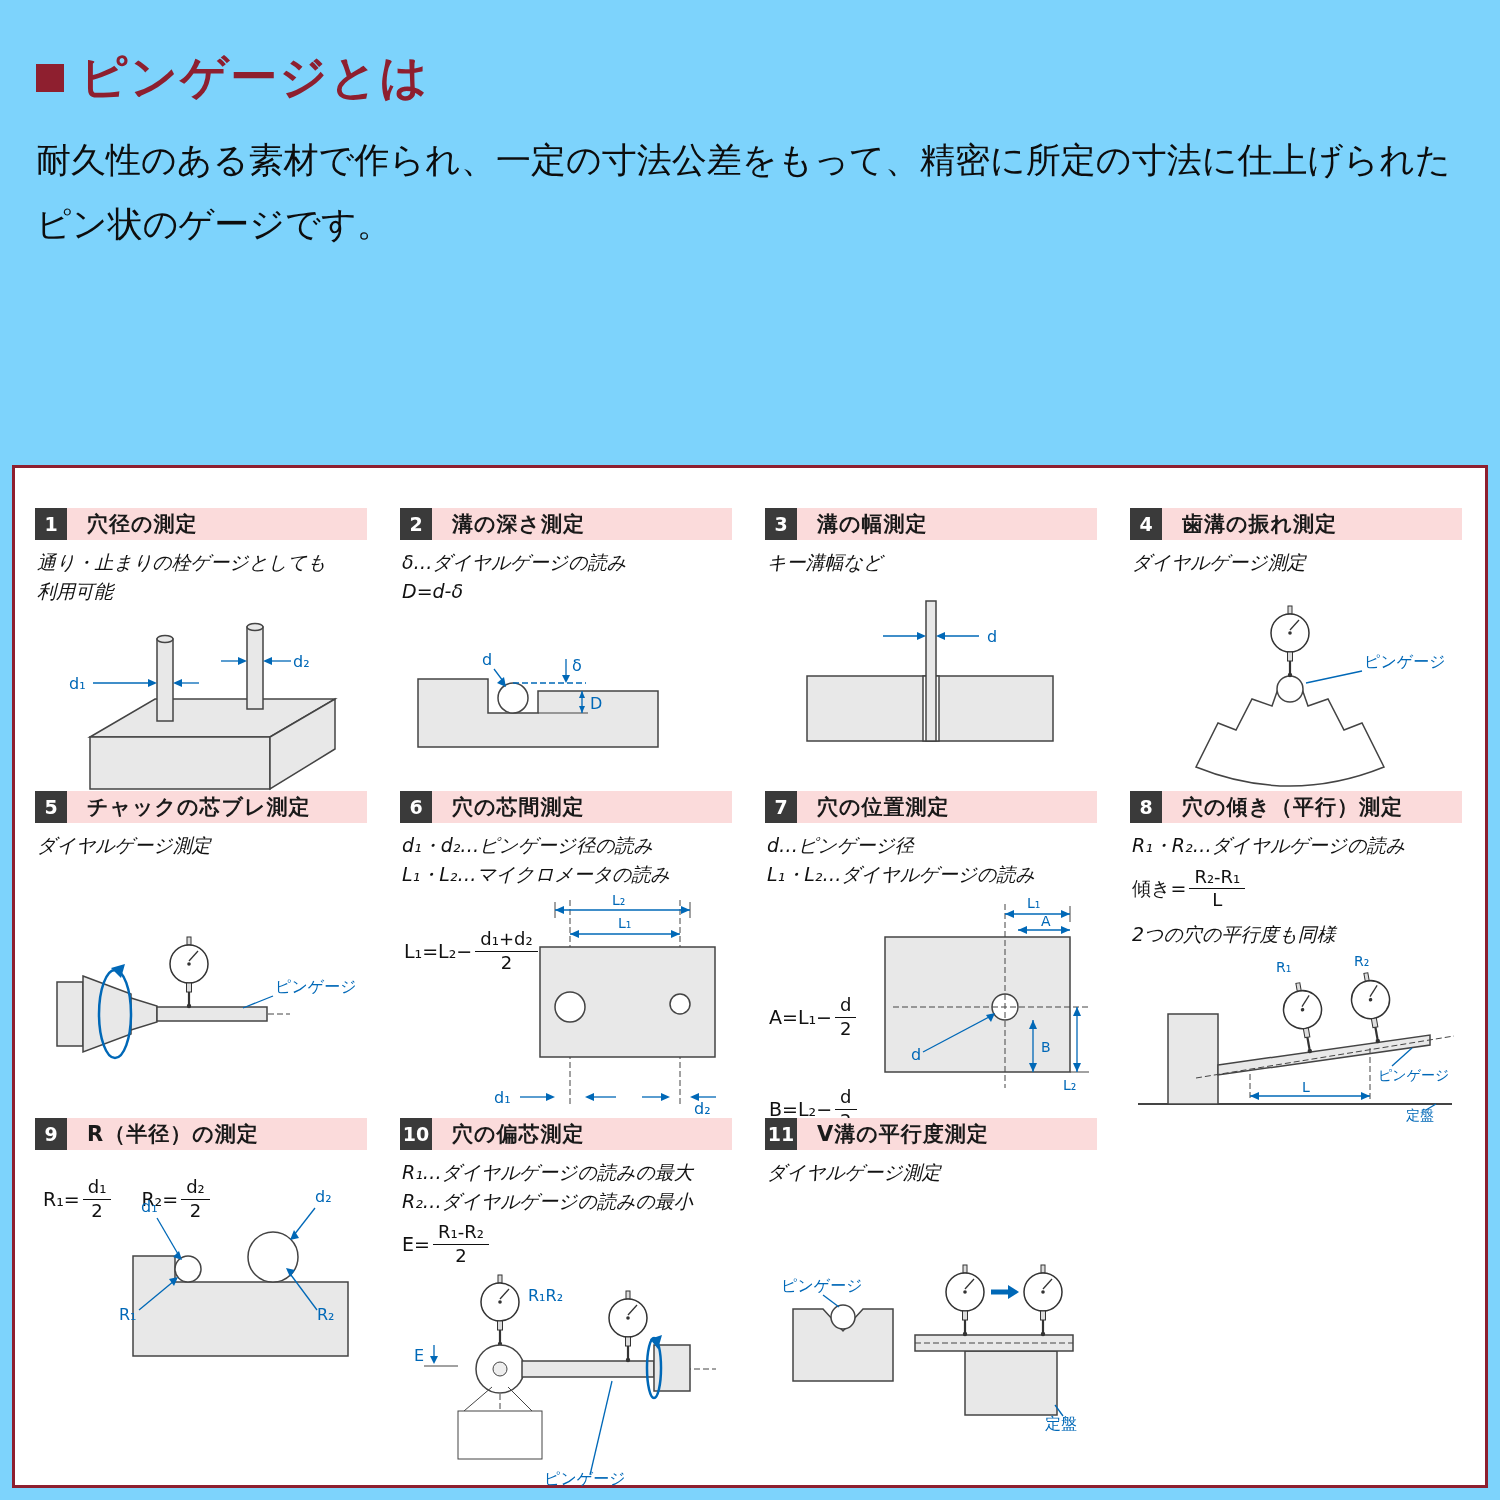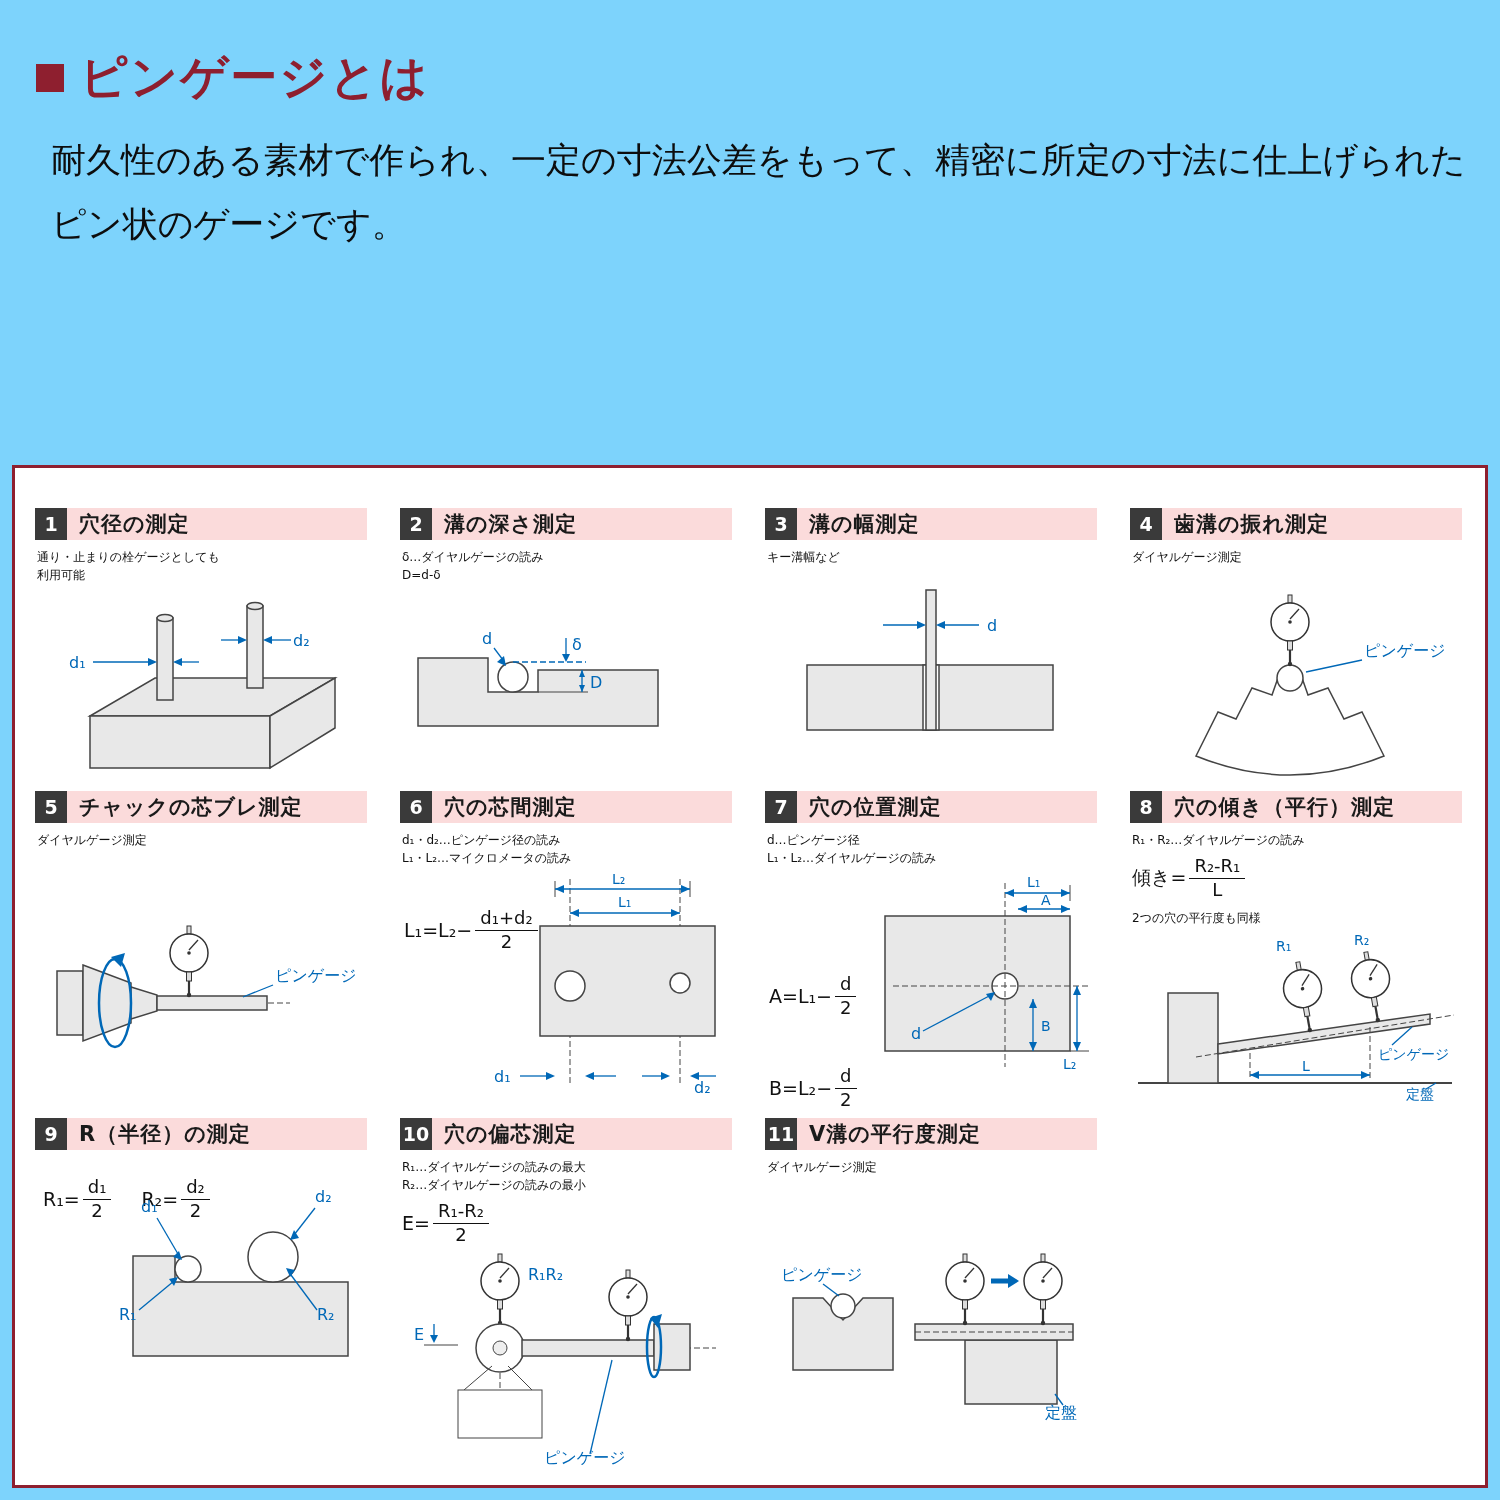--- a/index.html
+++ b/index.html
@@ -2,28 +2,28 @@
 <html><head>
 <meta charset="utf-8">
 <style>
   *{margin:0;padding:0;box-sizing:border-box;}
   html,body{width:1500px;height:1500px;background:#fff;}
   body{font-family:"DejaVu Sans","Liberation Sans",sans-serif;color:#111;}
   .page{position:relative;width:1500px;height:1500px;overflow:hidden;background:#7dd3fc;}
   .title-row{position:absolute;left:36px;top:46px;display:flex;align-items:center;gap:16px;}
   .title-sq{width:16px;height:16px;border:14px solid #8e1f2f;background:#fff;}
   .page-title{font-size:47px;font-weight:bold;color:#8e1f2f;letter-spacing:2px;}
-  .intro{position:absolute;left:36px;top:128px;width:1434px;font-size:35px;line-height:1.84;color:#0d0d0d;margin-left:15px;}
+  .intro{position:absolute;left:36px;top:128px;width:1434px;font-size:35px;line-height:1.84;color:#0d0d0d;}
   .intro p{margin-bottom:8px;}
   .panel{position:absolute;left:12px;top:465px;width:1476px;height:1023px;border:3px solid #8e1f2f;background:#fff;}
   .sec{position:absolute;width:332px;}
   .sec-h{display:flex;align-items:stretch;background:#fbdbdb;height:32px;}
   .sec-num{width:32px;min-width:32px;background:#3a3a3a;color:#fff;font-weight:bold;display:flex;align-items:center;justify-content:center;font-size:19px;}
-  .sec-t{display:flex;align-items:center;padding-left:12px;font-size:21px;font-weight:bold;color:#1a1a1a;letter-spacing:1px;}
-  .sec-d{font-size:12px;line-height:1.5;margin:8px 0 4px 2px;white-space:pre-line;color:#111;}
+  .sec-t{display:flex;align-items:center;padding-left:12px;font-size:21px;font-weight:bold;color:#1a1a1a;letter-spacing:1px;margin-left:8px;}
+  .sec-d{font-size:19px;line-height:1.5;margin:8px 0 4px 2px;white-space:pre-line;color:#111;font-style:italic;}
   .formula{display:flex;align-items:center;font-size:19px;margin:6px 0 4px 2px;color:#111;}
   .frac{display:inline-flex;flex-direction:column;align-items:center;margin-left:3px;font-size:18px;line-height:1.25;}
   .fn{padding:0 5px;border-bottom:1.6px solid #111;text-align:center;}
   .fd{padding:0 5px;}
   .rel{position:relative;}
   .ov{position:absolute;}
   svg{display:block;}
   svg text{font-size:16px;fill:#0068b7;}
   svg text.sm{font-size:14px;}
   .shape{fill:#e8e8e8;stroke:#444;stroke-width:1.5;}

